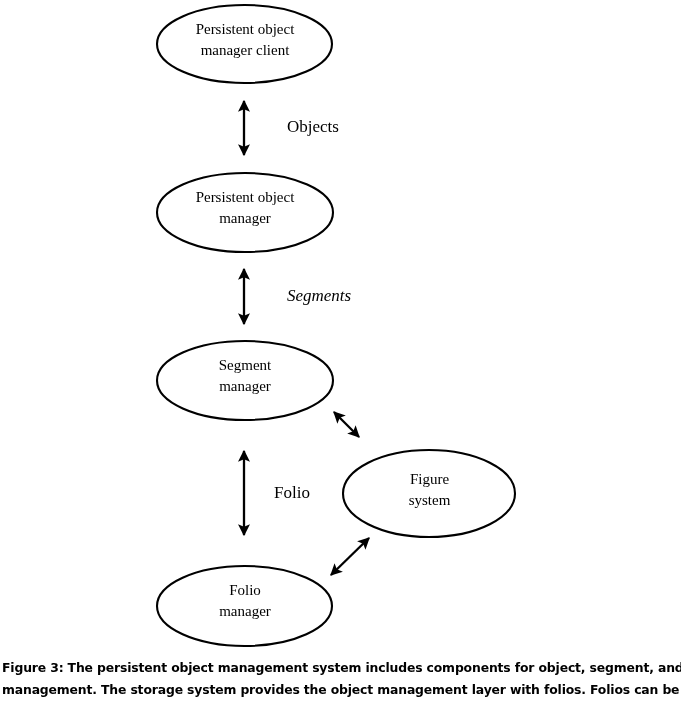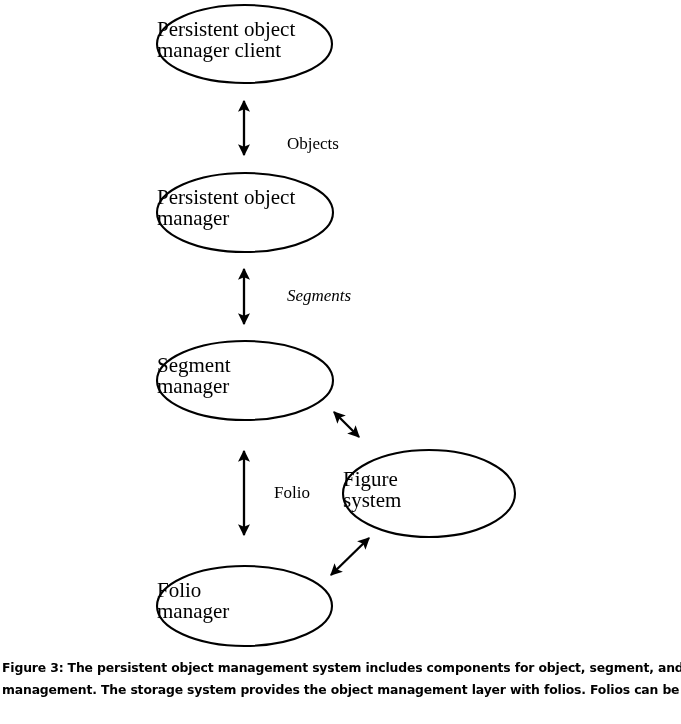--- a/index.html
+++ b/index.html
@@ -29,23 +29,23 @@
     position: absolute;
     left: 0;
     top: 0;
     width: 681px;
     height: 655px;
   }
 
   
   .node-label {
     position: absolute;
-    text-align: left;
+    text-align: center;
     font-family: "Liberation Serif", "DejaVu Serif", serif;
-    font-size: 21px;
+    font-size: 15px;
     line-height: 21px;
     color: #000000;
     pointer-events: none;
     white-space: pre-line;
   }
 
   #label-pom-client  { left: 157px; top: 19px;  width: 176px; }
   #label-pom         { left: 157px; top: 187px; width: 176px; }
   #label-segment-mgr { left: 157px; top: 355px; width: 176px; }
   #label-storage-sys { left: 343px; top: 469px; width: 173px; }
@@ -53,21 +53,21 @@
 
   
   .edge-label {
     position: absolute;
     font-family: "Liberation Serif", "DejaVu Serif", serif;
     font-size: 17px;
     line-height: 20px;
     color: #000000;
     white-space: nowrap;
   }
-  #edge-label-objects  { left: 287px; top: 134px; }
+  #edge-label-objects  { left: 287px; top: 117px; }
   #edge-label-segments { left: 287px; top: 286px; font-style: italic; }
   #edge-label-folios   { left: 274px; top: 483px; }
 
   
   #figure-caption {
     position: absolute;
     left: 2px;
     top: 657px;
     width: 677px;
     font-family: "DejaVu Sans", "Liberation Sans", sans-serif;

